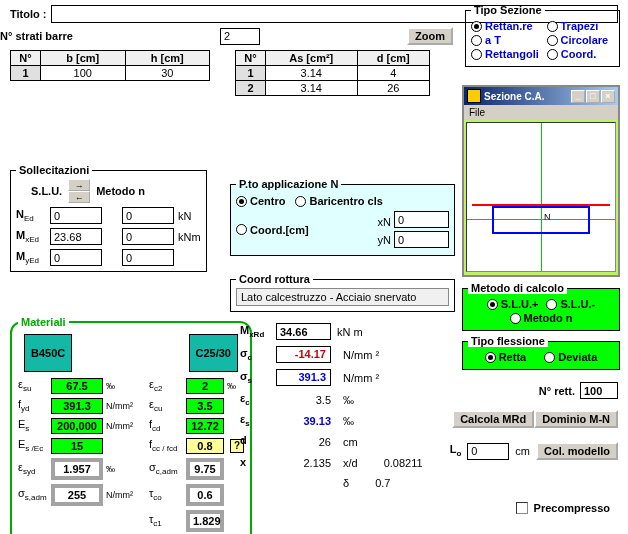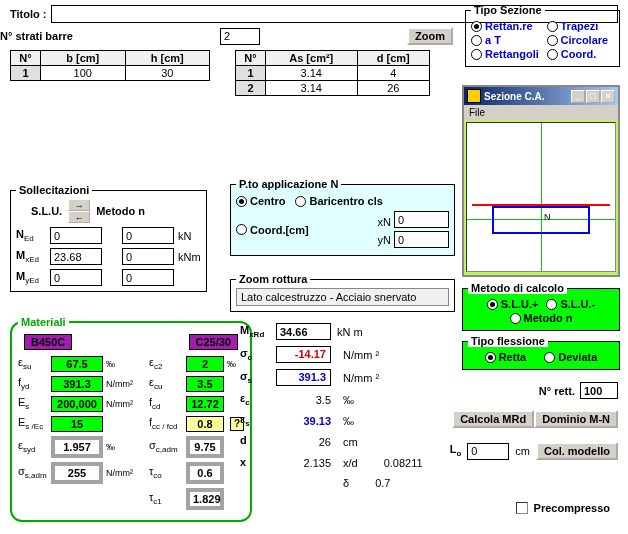--- a/index.html
+++ b/index.html
@@ -44,40 +44,40 @@
 .win-btns { display: flex; gap: 1px; }
 .win-btn { width: 14px; height: 13px; background: #d4d0c8; border: 1px outset #fff; font-size: 9px; text-align: center; line-height: 11px; }
 .file-menu { font-size: 10px; padding: 2px 5px; background: #d4d0c8; }
 .canvas { background: #fff; height: 150px; position: relative; margin: 2px; border: 1px inset #888; }
 .vline { position: absolute; background: #00cc00; width: 1px; top: 0; bottom: 0; }
 .hline { position: absolute; background: #00cc00; height: 1px; left: 0; right: 0; }
 .blue-rect { position: absolute; border: 2px solid #0000ff; }
 .red-line { position: absolute; background: #ff0000; height: 2px; }
 
 
-.sollec { position: absolute; top: 184px; left: 10px; width: 172px; }
+.sollec { position: absolute; top: 164px; left: 10px; width: 172px; }
 .sollec-head { display: flex; align-items: center; }
 .sollec-head .arrows { display: flex; flex-direction: column; margin: 0 6px; }
 .arrow-btn { width: 22px; height: 12px; background: #d4d0c8; border: 1px outset #fff; font-size: 9px; text-align: center; line-height: 10px; }
 .sollec-row { display: flex; align-items: center; gap: 4px; margin-top: 4px; }
 .sollec-row .w50 { width: 52px; }
 
 
 .pto { position: absolute; top: 178px; left: 230px; width: 225px; background: #e0ffff; }
 .pto .row { display: flex; align-items: center; gap: 10px; padding: 2px 0; }
 
 
 .tipo-rot { position: absolute; top: 273px; left: 230px; width: 225px; }
 .tipo-rot .ro-box { border: 1px solid #888; background: #f0f0f0; padding: 2px 4px; width: 100%; }
 
 
 .materiali { position: absolute; top: 316px; left: 10px; width: 215px; border: 2px solid #00aa00; border-radius: 12px; padding: 6px 6px 8px; }
 .materiali legend { color: #00aa00; }
 .mat-top { display: flex; justify-content: space-between; padding: 0 6px 4px; }
-.mat-box { border: 1px solid #000; padding: 1px 6px; font-weight: bold; background: #a21caf; }
+.mat-box { border: 1px solid #000; padding: 12px 6px; font-weight: bold; background: #14b8a6; }
 .mat-row { display: flex; align-items: center; gap: 3px; padding: 2px 0; }
 .mat-row .col1 { width: 30px; }
 .mat-row .col2 { width: 52px; text-align: center; }
 .mat-row .col3 { width: 40px; font-size: 9px; }
 .mat-row .col4 { width: 34px; }
 .mat-row .col5 { width: 38px; text-align: center; }
 .g-inp { border: 1px solid #000; background: #00ff00; padding: 1px 3px; font-weight: bold; display: inline-block; }
 .y-inp { border: 1px solid #000; background: #ffff99; padding: 1px 3px; font-weight: bold; display: inline-block; }
 .w-inp { border: 4px solid #a3a3a3; background: #fff; padding: 1px 3px; font-weight: bold; display: inline-block; }
 
@@ -268,21 +268,21 @@
         </span>
       <span style="display:flex;align-items:center;gap:3px">
           <span>yN</span>
           <input class="inp" style="width: 55px;" value="0">
         </span>
     </span>
   </div>
 </fieldset>
 
 <fieldset class="tipo-rot">
-  <legend>Zoom rottura</legend>
+  <legend>Coord rottura</legend>
   <div class="ro-box">Lato calcestruzzo - Acciaio snervato</div>
 </fieldset>
 
 <fieldset class="materiali">
   <legend>Materiali</legend>
   <div class="mat-top">
     <span class="mat-box">B450C</span>
     <span class="mat-box">C25/30</span>
   </div>
   <div id="mat-rows">

